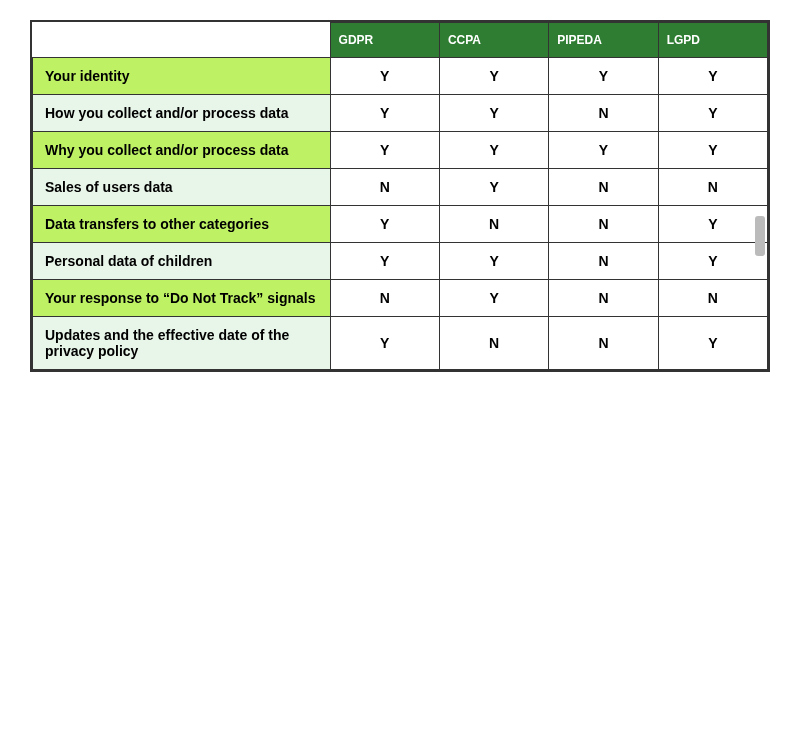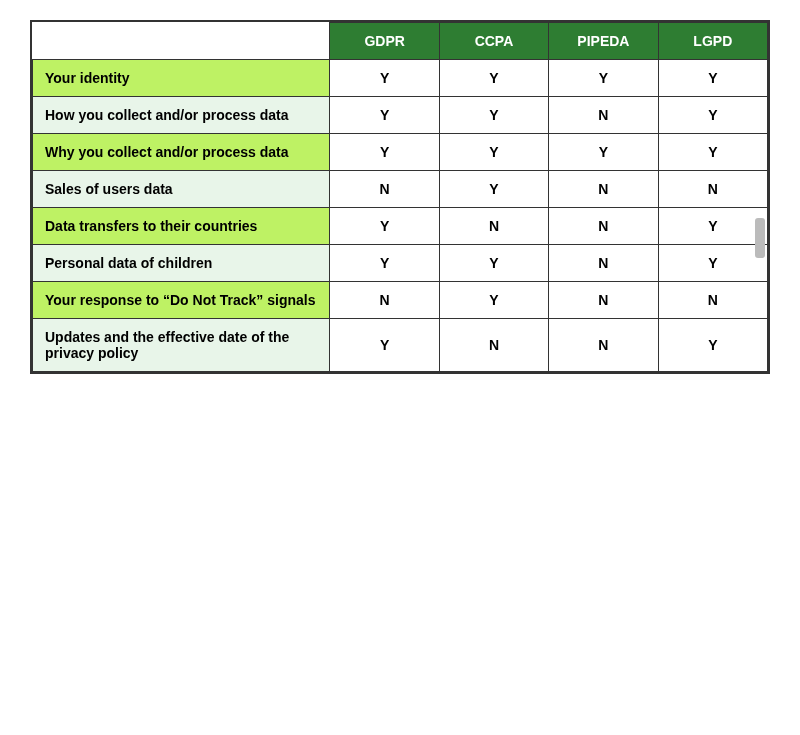--- a/index.html
+++ b/index.html
@@ -29,24 +29,24 @@
 
     table {
       width: 100%;
       border-collapse: collapse;
     }
 
     thead tr th {
       background-color: #2e7d32;
       color: #fff;
       font-weight: bold;
-      text-align: center;
+      text-align: left;
       padding: 10px 8px;
       border: 1px solid #333;
-      font-size: 14px;
+      font-size: 12px;
     }
 
     thead tr th:first-child {
       background-color: #fff;
       color: #fff;
       border-top: none;
       border-left: none;
     }
 
     tbody tr td {
@@ -111,21 +111,21 @@
           <td>Y</td>
         </tr>
         <tr>
           <td>Sales of users data</td>
           <td>N</td>
           <td>Y</td>
           <td>N</td>
           <td>N</td>
         </tr>
         <tr>
-          <td>Data transfers to their countries</td>
+          <td>Data transfers to other categories</td>
           <td>Y</td>
           <td>N</td>
           <td>N</td>
           <td style="position: relative;">Y<div style="position: absolute; right: 2px; top: 10px; width: 10px; height: 40px; background: rgb(187, 187, 187); border-radius: 3px;"></div></td>
         </tr>
         <tr>
           <td>Personal data of children</td>
           <td>Y</td>
           <td>Y</td>
           <td>N</td>

